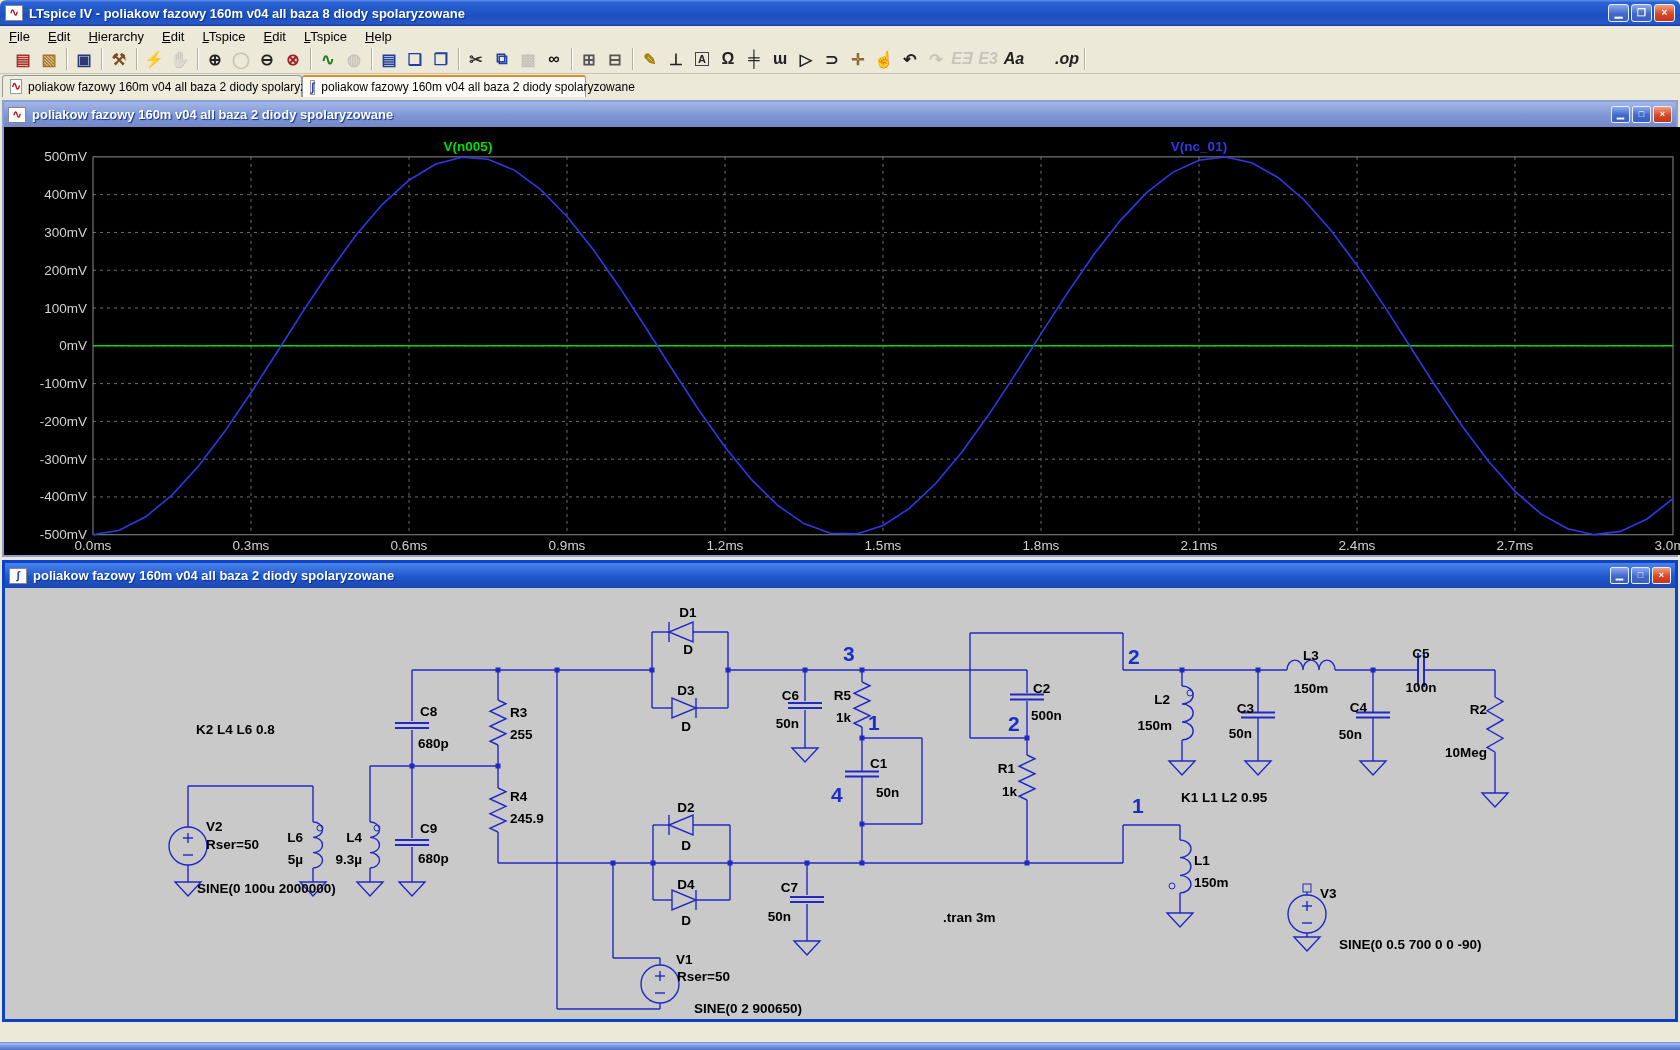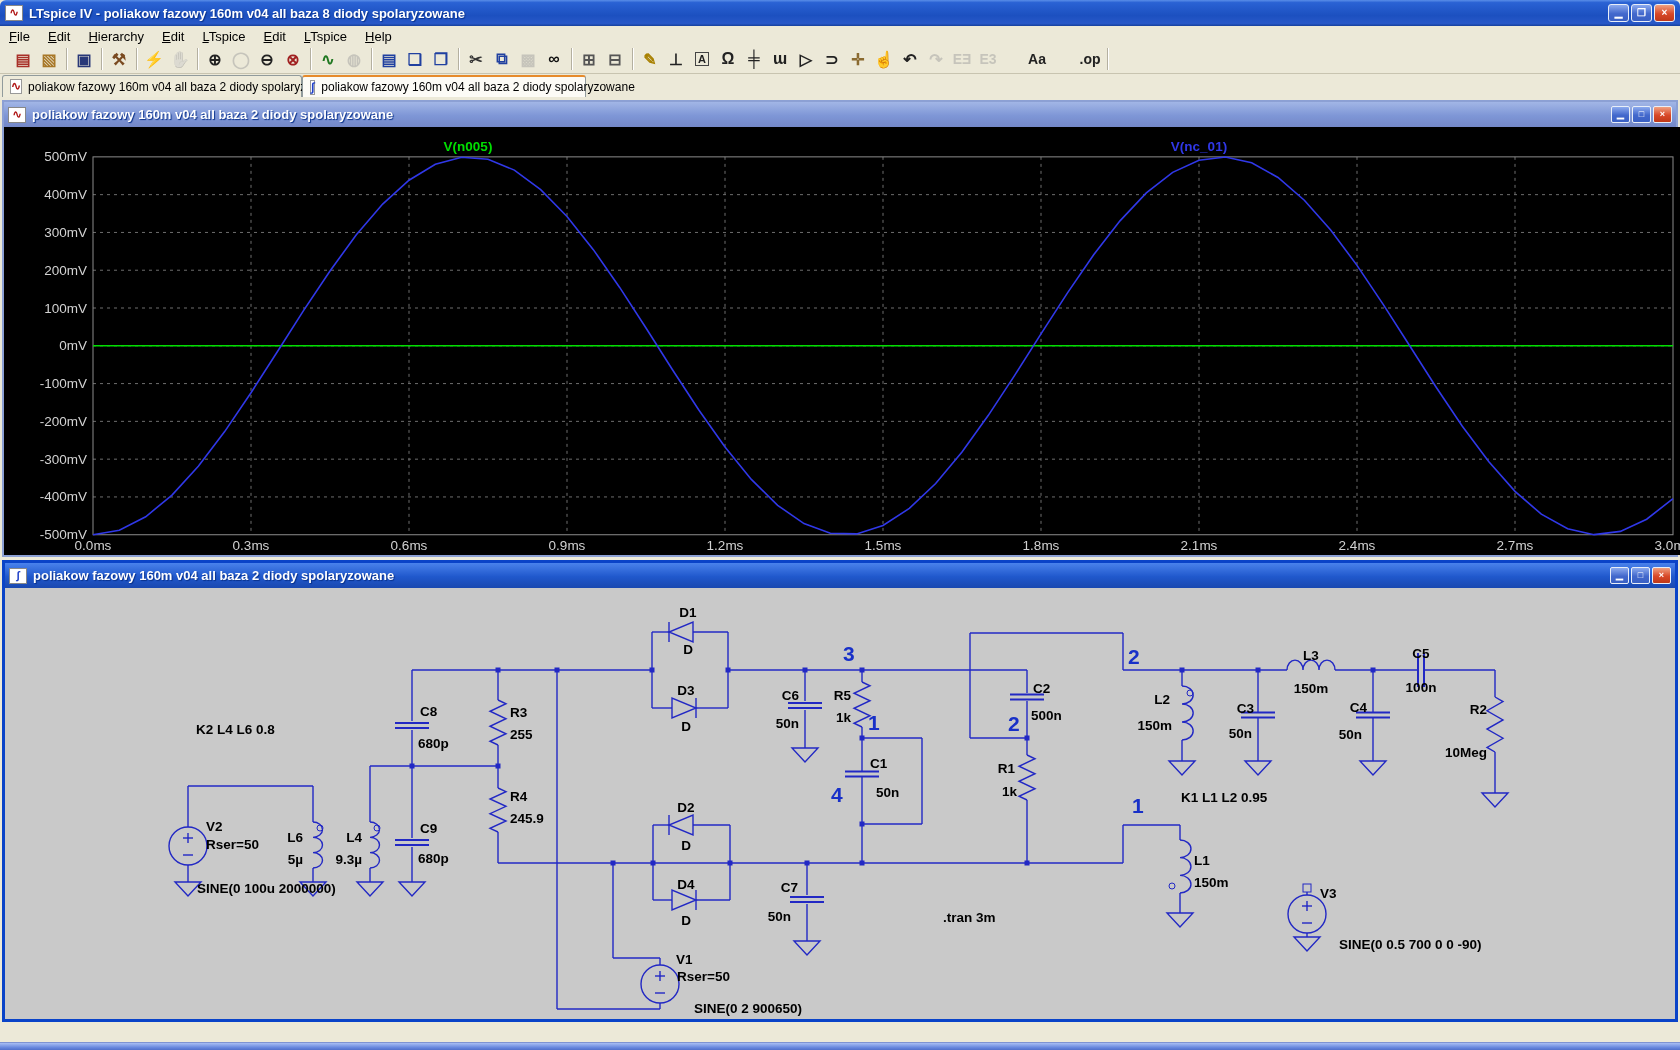--- a/index.html
+++ b/index.html
@@ -20,21 +20,21 @@
   .menubar{position:absolute;left:0;top:26px;width:1680px;height:19px;background:#ECE9D8;
     display:flex;align-items:flex-end;border-bottom:1px solid #D8D4C0;}
   .menu-item{font-size:13px;color:#000;padding:1px 9px;display:inline-block;}
   .menu-item::first-letter{text-decoration:underline;}
   
   .toolbar{position:absolute;left:0;top:45px;width:1680px;height:29px;background:#ECE9D8;
     display:flex;align-items:center;padding-left:10px;box-sizing:border-box;
     border-bottom:1px solid #C8C4B0;}
   .tbtn{width:26px;height:24px;display:flex;align-items:center;justify-content:center;
     font-size:16px;font-weight:bold;}
-  .tbtn.small{font-size:14px;}
+  .tbtn.small{font-size:16px;font-style:italic;}
   .tbtn.boxed span{border:1px solid #444;padding:0 2px;font-size:11px;}
   .tbtn.disabled{opacity:.45;filter:grayscale(1);}
   .tsep{width:1px;height:22px;background:#B4B0A0;box-shadow:1px 0 0 #FFF;margin:0 4px;}
   
   .tabbar{position:absolute;left:0;top:74px;width:1680px;height:24px;background:#ECE9D8;}
   .tab{position:absolute;top:1px;height:22px;box-sizing:border-box;border:1px solid #919B9C;
     border-bottom:none;background:#EEEBDA;display:flex;align-items:center;padding:0 7px;
     font-size:12px;border-radius:3px 3px 0 0;white-space:nowrap;}
   .tab.active{background:#FCFBF6;border-top:2px solid #E68B2C;}
   .tabicon{font-size:12px;font-weight:bold;margin-right:6px;background:#fff;border:1px solid #999;
@@ -194,21 +194,21 @@
       </span>
       <span class="tbtn disabled" style="color: rgb(153, 153, 153);">
         <span>↷</span>
       </span>
       <span class="tbtn disabled small" style="color: rgb(153, 153, 153);">
         <span>EƎ</span>
       </span>
       <span class="tbtn disabled small" style="color: rgb(153, 153, 153); justify-content: center;">
         <span>E3</span>
       </span>
-      <span class="tbtn small" style="color: rgb(34, 34, 34); margin-left: 23px;">
+      <span class="tbtn small" style="color: rgb(34, 34, 34);">
         <span>Aa</span>
       </span>
       <span class="tbtn small" style="color: rgb(34, 34, 34); margin-left: 27px;">
         <span>.op</span>
       </span>
       <span class="tsep"></span>
     </div>
 
   <div class="tabbar">
     <div class="tab" style="left:2px;width:300px;">

